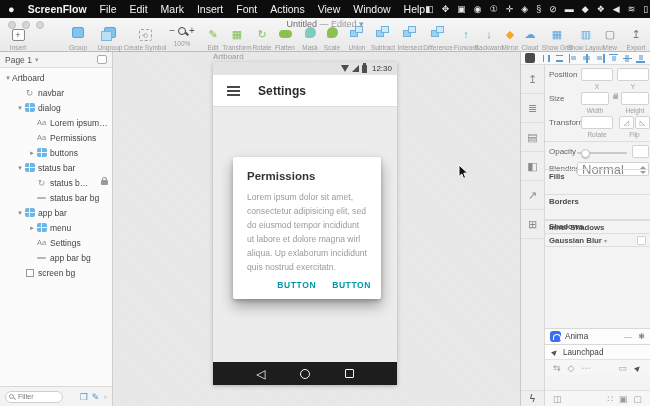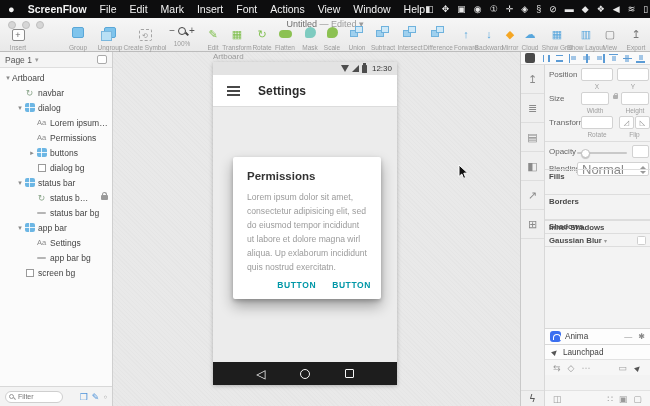--- a/index.html
+++ b/index.html
@@ -322,27 +322,20 @@
       <span class="licon ticon">Aa</span>
       <span>Permissions</span>
     </div>
     <div class="lrow lv2">
       <span class="chev">▸</span>
       <span class="licon">
           <span class="gicon"></span>
         </span>
       <span>buttons</span>
     </div>
-    <div class="lrow lv2">
-      <span class="chev"></span>
-      <span class="licon">
-          <span class="ricon"></span>
-        </span>
-      <span>dialog bg</span>
-    </div>
     <div class="lrow lv1">
       <span class="chev">▾</span>
       <span class="licon">
           <span class="gicon"></span>
         </span>
       <span>status bar</span>
     </div>
     <div class="lrow lv2">
       <span class="chev"></span>
       <span class="licon sicon">↻</span>
@@ -355,20 +348,27 @@
           <span class="nicon"></span>
         </span>
       <span>status bar bg</span>
     </div>
     <div class="lrow lv1">
       <span class="chev">▾</span>
       <span class="licon">
           <span class="gicon"></span>
         </span>
       <span>app bar</span>
+    </div>
+    <div class="lrow lv2">
+      <span class="chev">▸</span>
+      <span class="licon">
+          <span class="gicon"></span>
+        </span>
+      <span>menu</span>
     </div>
     <div class="lrow lv2">
       <span class="chev"></span>
       <span class="licon ticon">Aa</span>
       <span>Settings</span>
     </div>
     <div class="lrow lv2">
       <span class="chev"></span>
       <span class="licon">
           <span class="nicon"></span>

